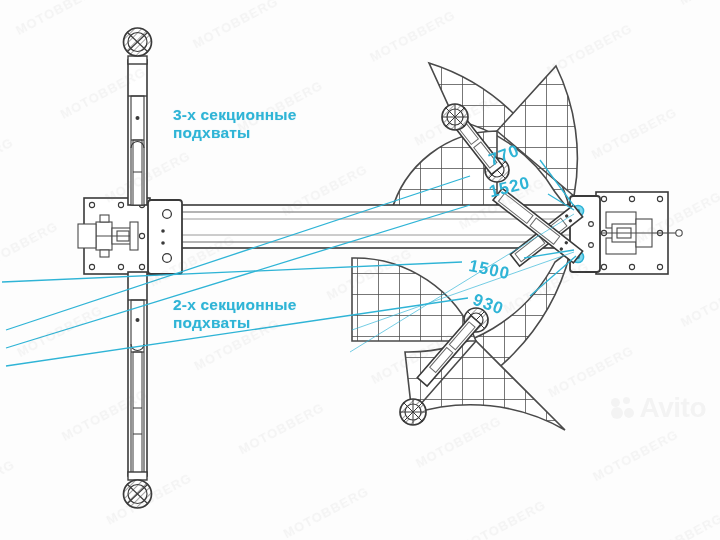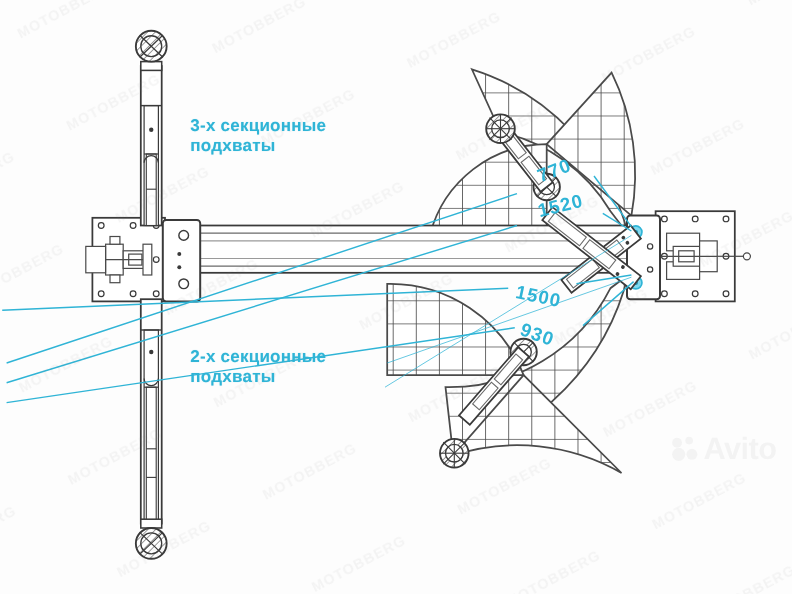--- a/index.html
+++ b/index.html
@@ -18,21 +18,21 @@
     color:#2fb4d6;
     font-weight:bold;
     font-size:15.5px;
     line-height:1.15;
     letter-spacing:0.2px;
     text-shadow:0 0 1px rgba(47,180,214,.35);
     white-space:pre-line;
     user-select:none;
   }
   #label-3sec{left:173px;top:106px;}
-  #label-2sec{left:173px;top:316px;}
+  #label-2sec{left:173px;top:296px;}
   .dim{
     position:absolute;
     color:#2fb4d6;
     font-weight:bold;
     font-size:17px;
     letter-spacing:1px;
     user-select:none;
   }
   #dim-770{left:486px;top:152px;transform:rotate(-21deg);transform-origin:left top;}
   #dim-1520{left:487px;top:183px;transform:rotate(-14deg);transform-origin:left top;}

